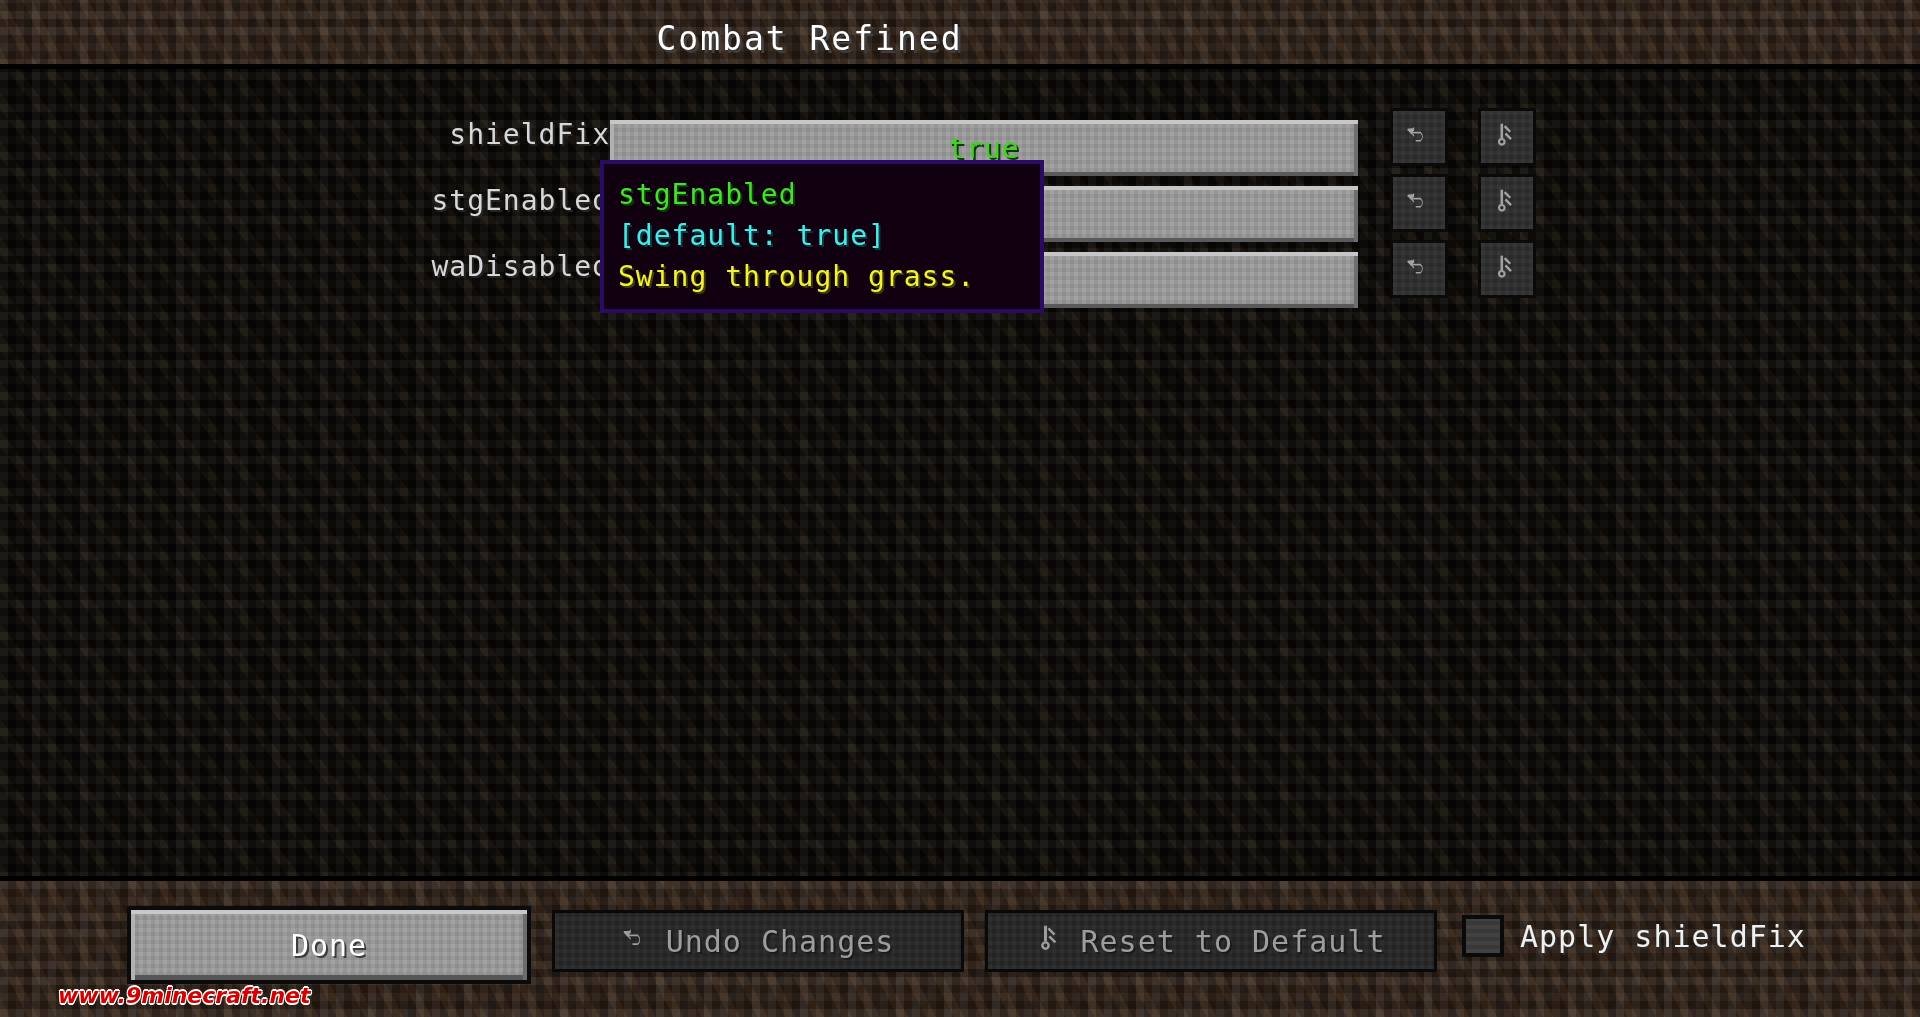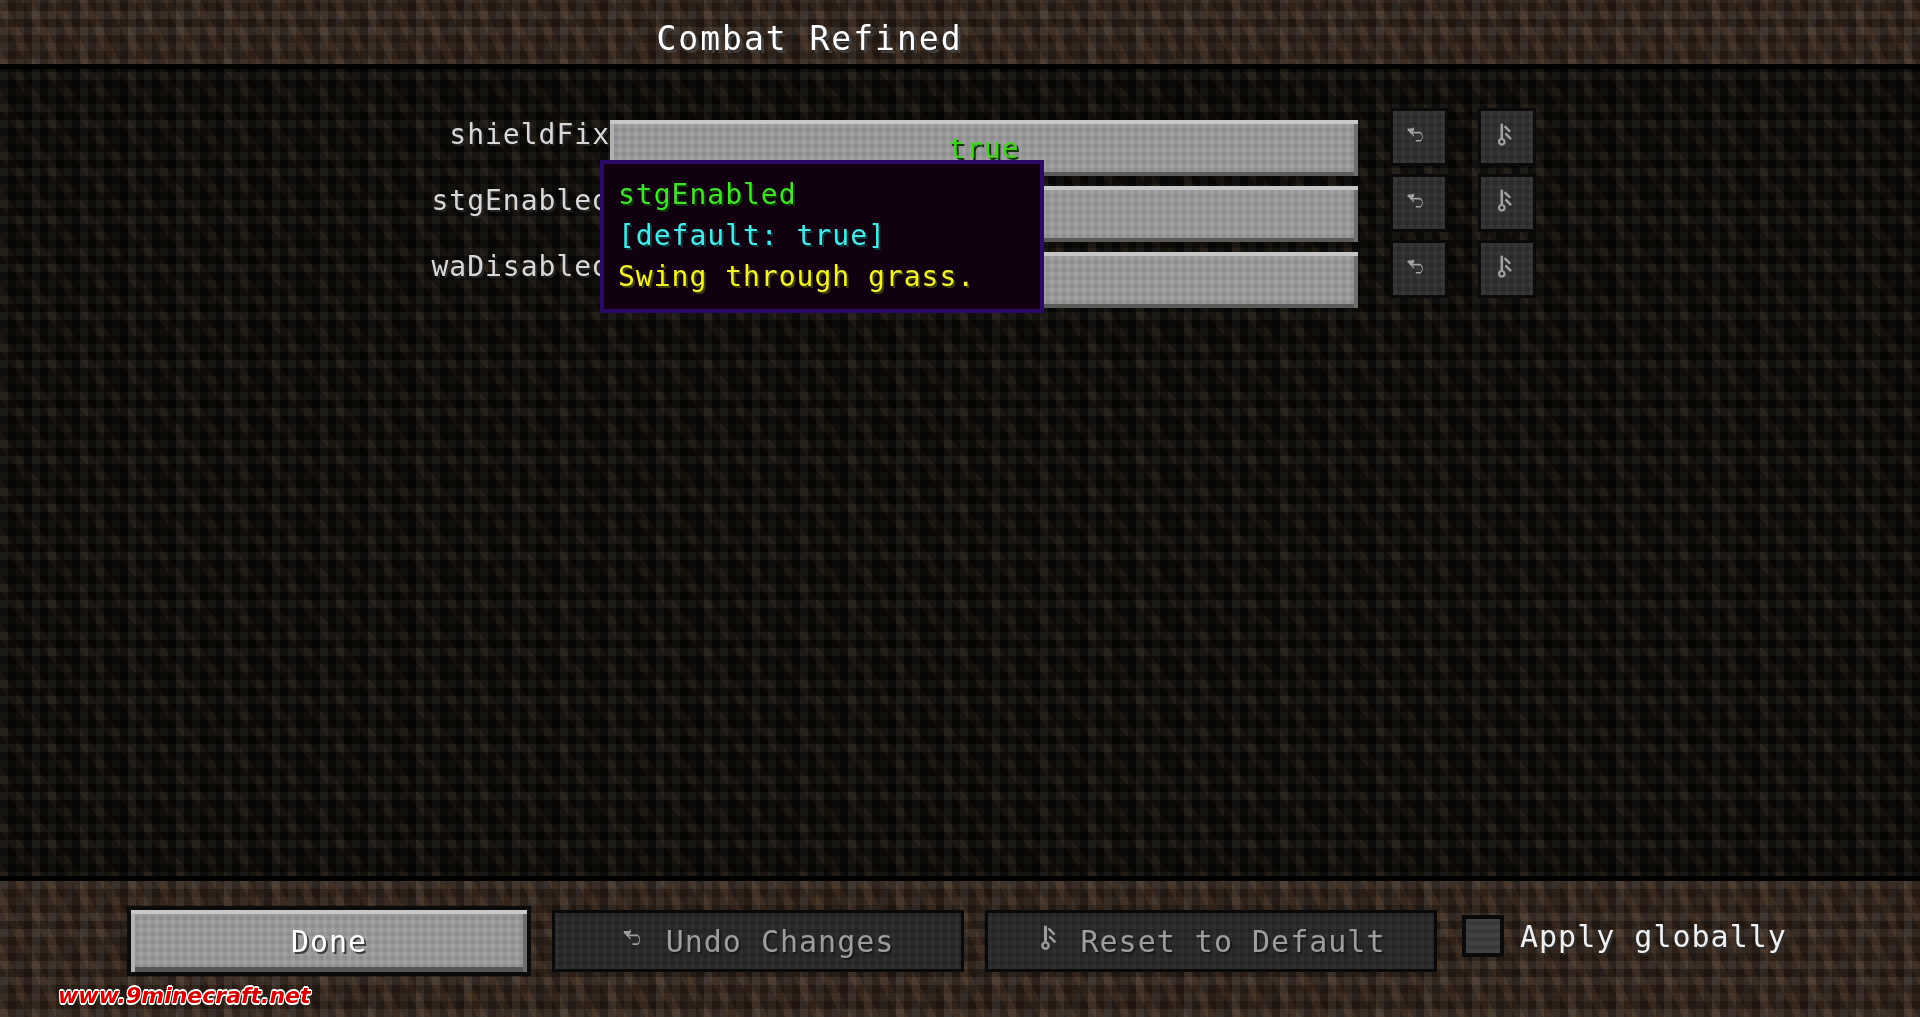--- a/index.html
+++ b/index.html
@@ -211,21 +211,21 @@
   #tooltip .tl-title { color: #43e02c; text-shadow: 2px 2px 0 #0f3a08; }
   #tooltip .tl-desc  { color: #f2f232; text-shadow: 2px 2px 0 #3d3d09; }
   #tooltip .tl-def   { color: #4ae8e8; text-shadow: 2px 2px 0 #0f3a3a; }
 
   
   #done-btn {
     position: absolute;
     left: 131px;
     top: 910px;
     width: 396px;
-    height: 62px;
+    height: 70px;
     background: #9a9a9a;
     background-image:
       repeating-linear-gradient(90deg,
         rgba(255,255,255,0.045) 0px, rgba(255,255,255,0.045) 4px,
         rgba(0,0,0,0.045) 4px, rgba(0,0,0,0.045) 8px),
       repeating-linear-gradient(0deg,
         rgba(255,255,255,0.035) 0px, rgba(255,255,255,0.035) 4px,
         rgba(0,0,0,0.04) 4px, rgba(0,0,0,0.04) 8px);
     box-shadow:
       inset 0 4px 0 0 #c8c8c8,
@@ -442,18 +442,18 @@
         <circle cx="4.85" cy="12.3" r="1.8" fill="none" stroke="#9d9d9d" stroke-width="1.4"></circle>
         <path d="M7 2 L10.5 5.5 L9.5 6.5 L6 3 Z" fill="#9d9d9d"></path>
         <path d="M7.5 6.5 L11 10 L10 11 L6.5 7.5 Z" fill="#9d9d9d"></path>
       </svg>
     </span>
     <span>Reset to Default</span>
   </div>
 
   <div id="apply-globally">
     <div id="apply-checkbox"></div>
-    <div id="apply-label">Apply globally</div>
+    <div id="apply-label">Apply shieldFix</div>
   </div>
 
   <div id="watermark">www.9minecraft.net</div>
 
 </div>
 
 </body></html>

